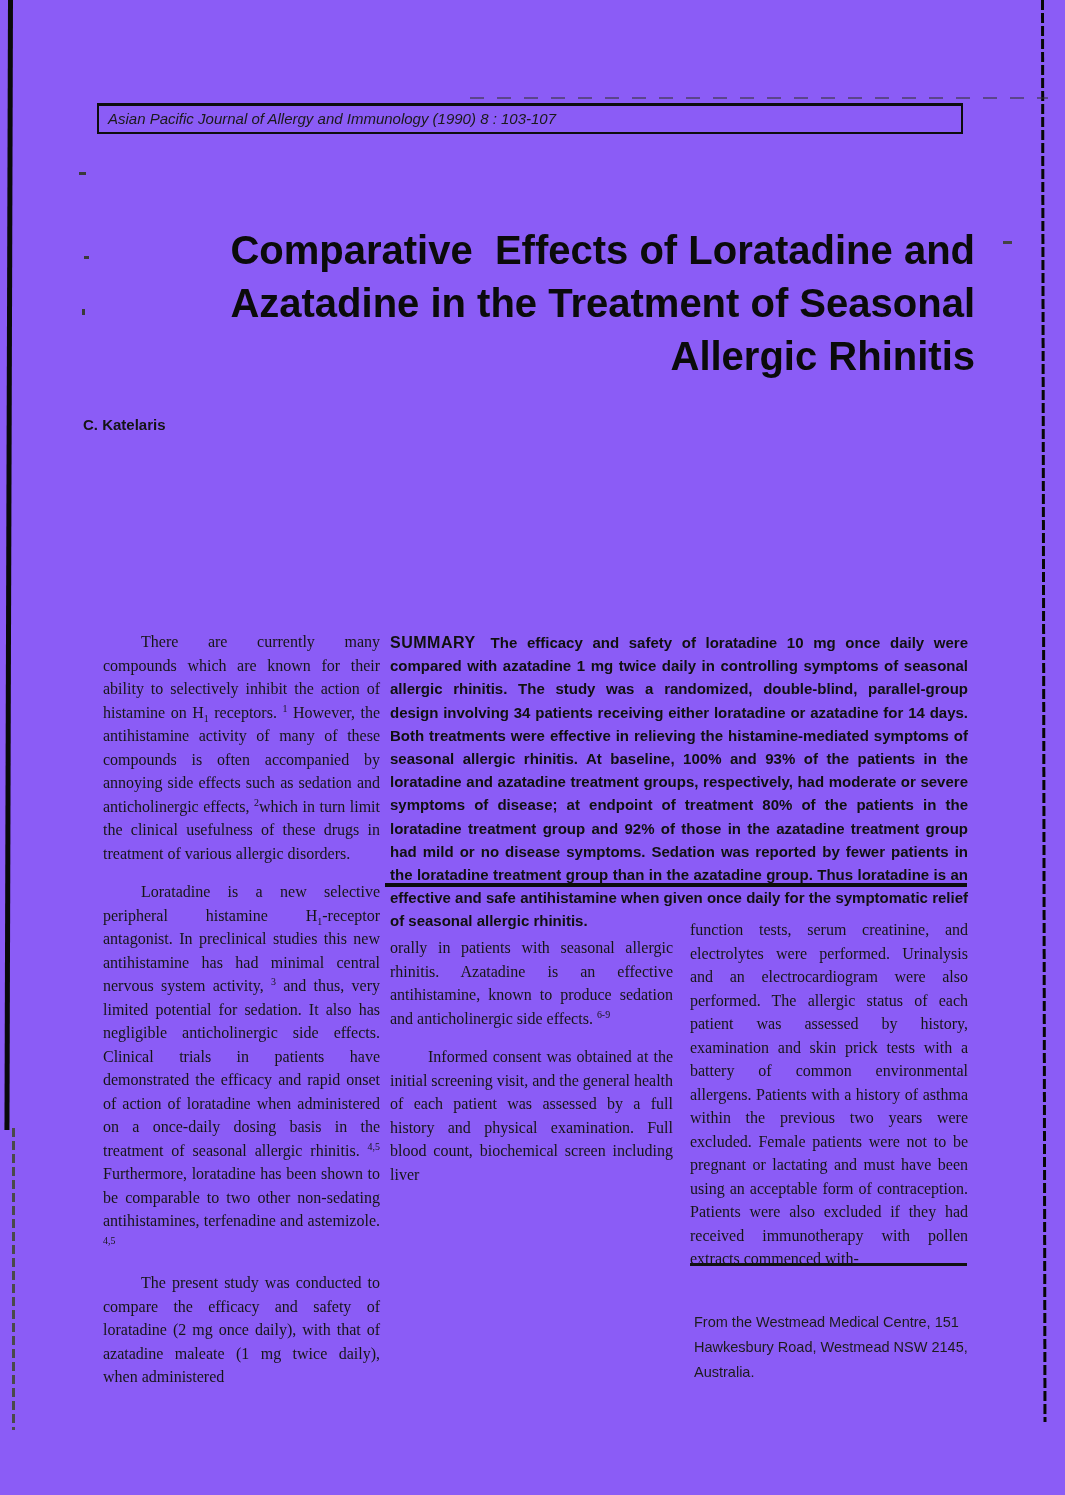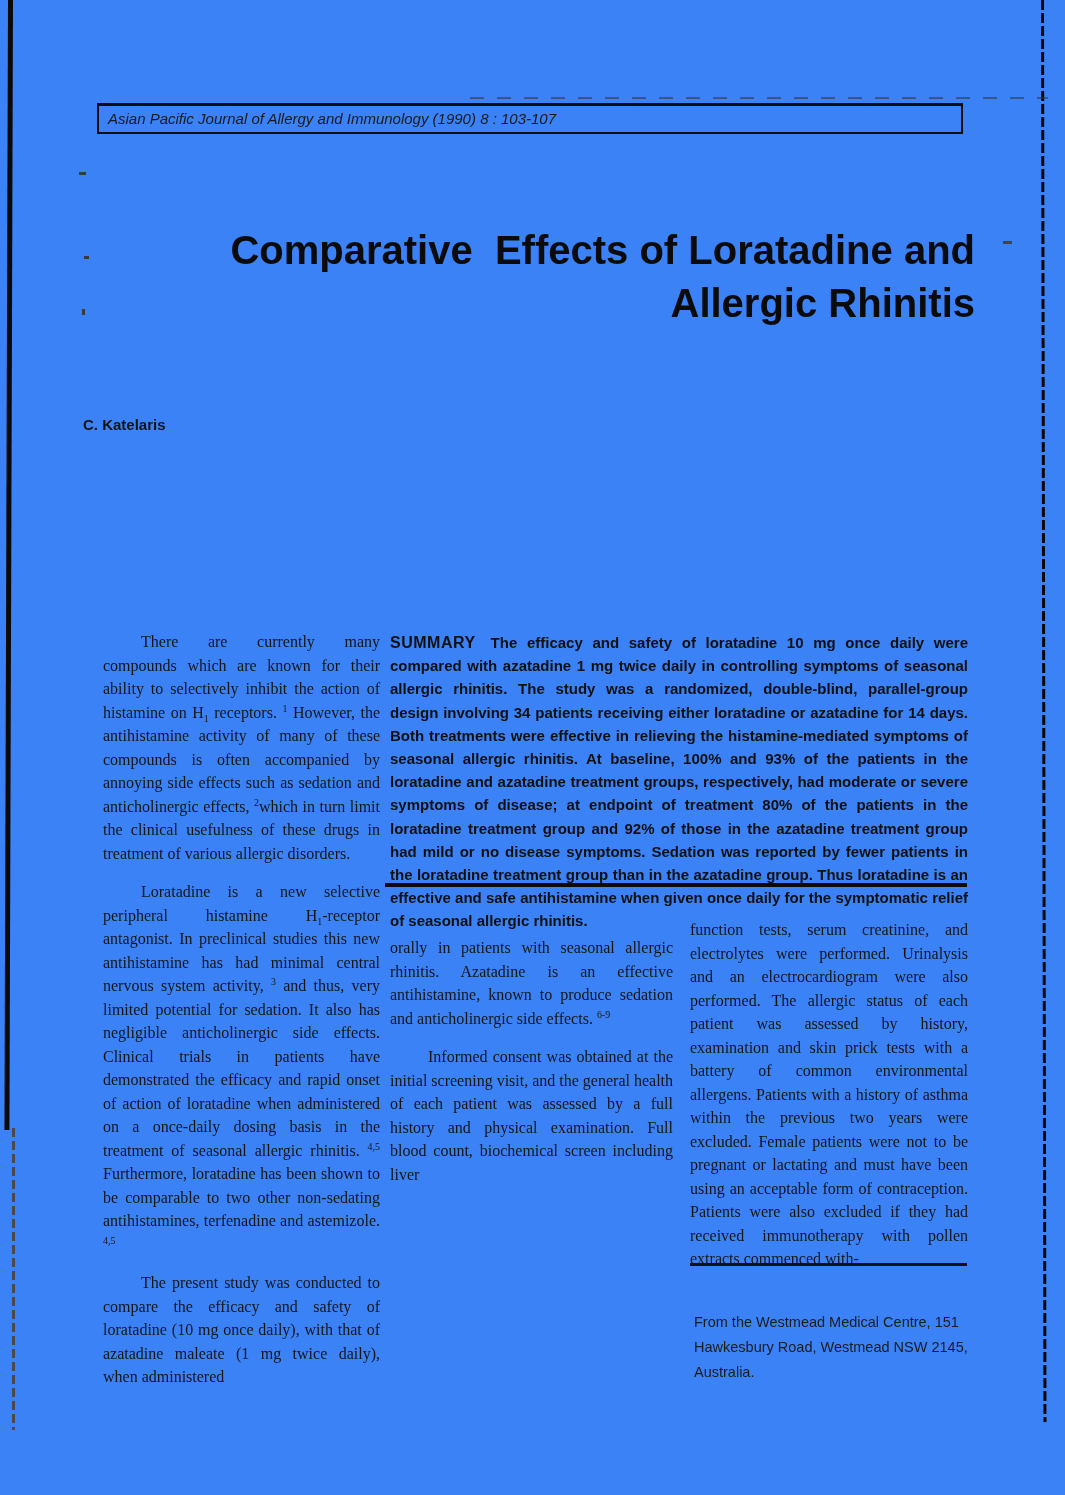--- a/index.html
+++ b/index.html
@@ -1,19 +1,19 @@
 <!DOCTYPE html>
 <html><head>
 <meta charset="utf-8">
 <style>
   html,body{margin:0;padding:0;background:#ffffff;}
   #page{
     position:relative;
     width:1065px;height:1495px;
-    background:#3b82f6;
+    background:#8b5cf6;
     overflow:hidden;
     font-family:"Liberation Serif", serif;
     color:#141414;
   }
   
   .edge{position:absolute;background:#0a0a0a;}
   #edge-left-top{left:8px;top:0;width:5px;height:1130px;transform:rotate(0.18deg);transform-origin:top left;}
   #edge-left-bottom{left:12px;top:1128px;width:3px;height:302px;background:repeating-linear-gradient(to bottom,#4a4a4a 0 9px,transparent 9px 13px);}
   #edge-right{left:1041px;top:0;width:3px;height:1422px;background:repeating-linear-gradient(to bottom,#070707 0 10px,transparent 10px 13px);transform:rotate(-0.1deg);transform-origin:top right;}
   #dotted-noise{position:absolute;left:470px;top:97px;width:578px;height:2px;
@@ -104,29 +104,30 @@
   <div class="speck" id="speck-b"></div>
   <div class="speck" id="speck-c"></div>
   <div id="dash-artifact"></div>
 
   <div id="journal-box">
     <div class="jtext">Asian Pacific Journal of Allergy and Immunology (1990) 8 : 103-107</div>
   </div>
 
   <div id="title">
     <div class="tline">Comparative  Effects of Loratadine and</div>
+    <div class="tline">Azatadine in the Treatment of Seasonal</div>
     <div class="tline">Allergic Rhinitis</div>
   </div>
 
   <div id="author">C. Katelaris</div>
 
   <div class="col" id="left-col">
     <p class="indent">There are currently many compounds which are known for their ability to selectively inhibit the action of histamine on H<sub>1</sub> receptors. <sup>1</sup> However, the antihistamine activity of many of these compounds is often accompanied by annoying side effects such as sedation and anticholinergic effects, <sup>2</sup>which in turn limit the clinical usefulness of these drugs in treatment of various allergic disorders.</p>
     <p class="indent">Loratadine is a new selective peripheral histamine H<sub>1</sub>-receptor antagonist. In preclinical studies this new antihistamine has had minimal central nervous system activity, <sup>3</sup> and thus, very limited potential for sedation. It also has negligible anticholinergic side effects. Clinical trials in patients have demonstrated the efficacy and rapid onset of action of loratadine when administered on a once-daily dosing basis in the treatment of seasonal allergic rhinitis. <sup>4,5</sup> Furthermore, loratadine has been shown to be comparable to two other non-sedating antihistamines, terfenadine and astemizole. <sup>4,5</sup></p>
-    <p class="indent">The present study was conducted to compare the efficacy and safety of loratadine (10 mg once daily), with that of azatadine maleate (1 mg twice daily), when administered</p>
+    <p class="indent">The present study was conducted to compare the efficacy and safety of loratadine (2 mg once daily), with that of azatadine maleate (1 mg twice daily), when administered</p>
   </div>
 
   <div id="summary">
     <span class="summary-label">SUMMARY</span><span>The efficacy and safety of loratadine 10 mg once daily were compared with azatadine 1 mg twice daily in controlling symptoms of seasonal allergic rhinitis.  The study was a randomized, double-blind, parallel-group design involving 34 patients receiving either loratadine or azatadine for 14 days.  Both treatments were effective in relieving the histamine-mediated symptoms of seasonal allergic rhinitis.  At baseline, 100% and 93% of the patients in the loratadine and azatadine treatment groups, respectively, had moderate or severe symptoms of disease; at endpoint of treatment 80% of the patients in the loratadine treatment group and 92% of those in the azatadine treatment group had mild or no disease symptoms.  Sedation was reported by fewer patients in the loratadine treatment group than in the azatadine group.  Thus loratadine is an effective and safe antihistamine when given once daily for the symptomatic relief of seasonal allergic rhinitis.</span>
   </div>
   <div id="summary-rule"></div>
 
   <div class="col" id="mid-col">
     <p class="noindent">orally in patients with seasonal allergic rhinitis.  Azatadine is an effective antihistamine, known to produce sedation and anticholinergic side effects. <sup>6-9</sup></p>
     <p class="indent">Informed consent was obtained at the initial screening visit, and the general health of each patient was assessed by a full history and physical examination.  Full blood count, biochemical screen including liver</p>

